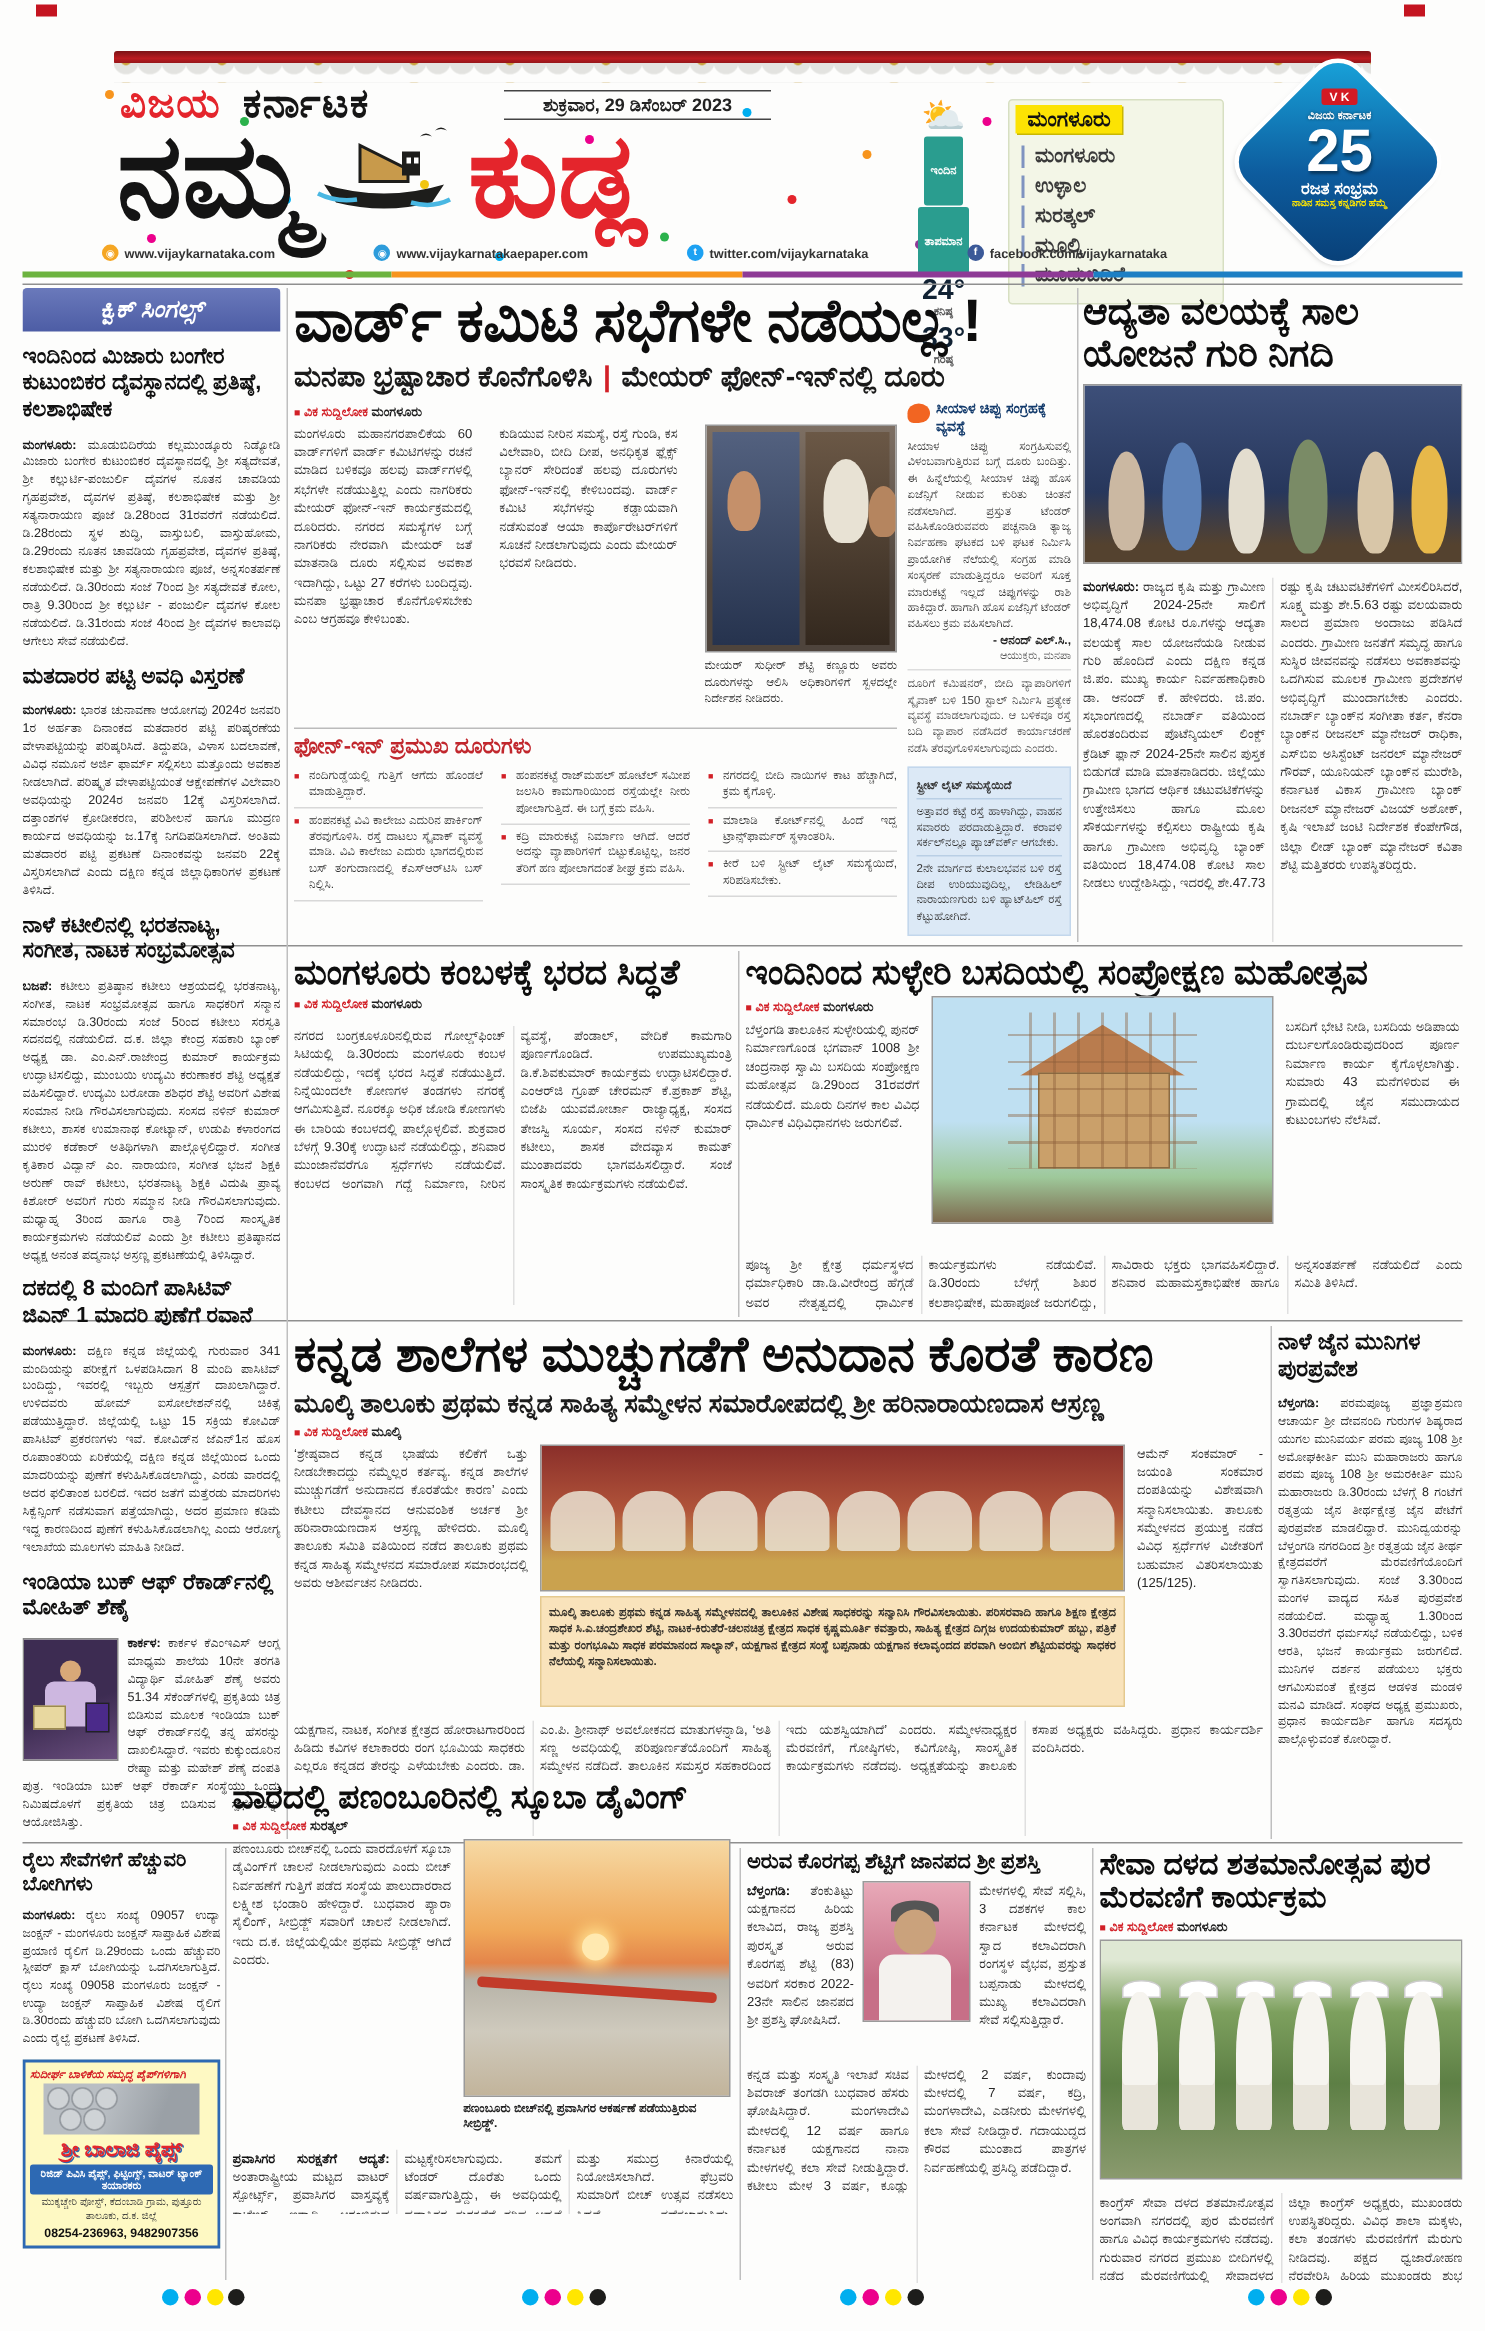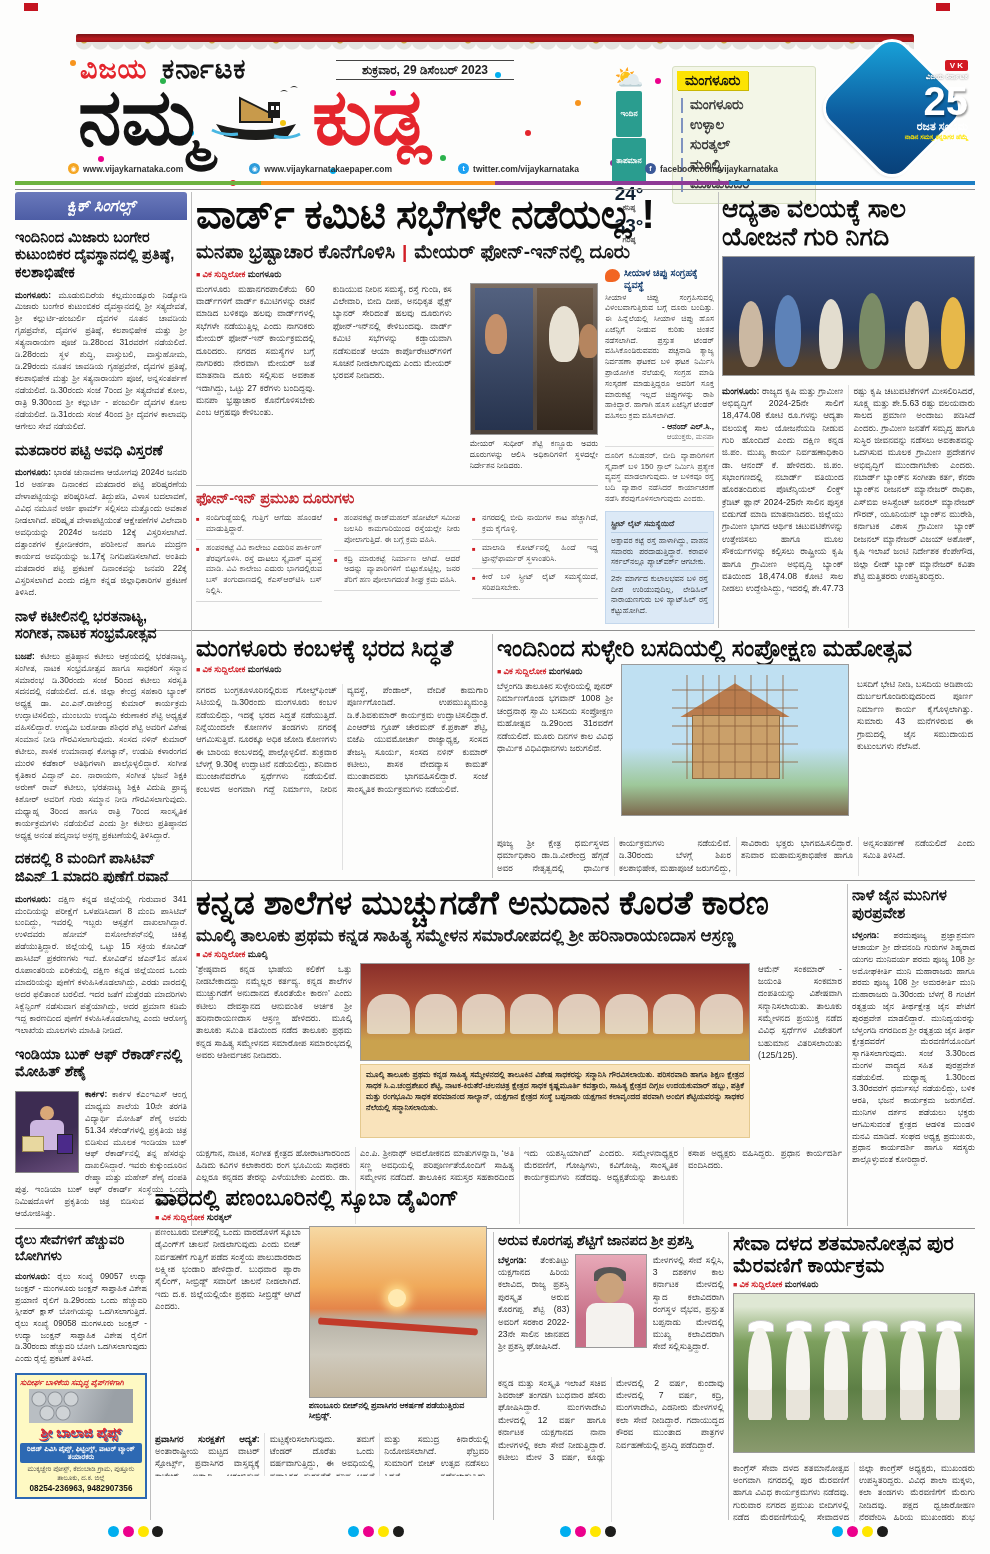--- a/index.html
+++ b/index.html
@@ -44,21 +44,21 @@
     border-radius:3px;padding:4px 8px 6px;}
   .cities .chead{display:inline-block;background:#fce303;color:#111;font-weight:800;font-size:14px;
     padding:1px 8px;margin:-10px 0 3px -4px;box-shadow:1px 1px 0 #c9b702;}
   .cities ul{list-style:none;margin:0;padding:0;}
   .cities li{font-size:13.5px;font-weight:700;color:#3a3a3a;border-left:2px solid #7f93c0;
     padding-left:7px;margin:5px 0;line-height:1.1;}
   .vk25{position:absolute;top:48px;left:818px;width:150px;height:132px;}
   .vk25 .dia{position:absolute;left:22px;top:8px;width:104px;height:104px;border-radius:18px;
     transform:rotate(45deg);background:linear-gradient(135deg,#19a7dd,#0d5c9e 55%,#083d74);
     box-shadow:0 0 0 3px #ffffff,0 2px 4px rgba(0,0,0,.35);}
-  .vk25 .inner{position:absolute;left:0;top:6px;width:150px;text-align:right;color:#fff;}
+  .vk25 .inner{position:absolute;left:0;top:6px;width:150px;text-align:center;color:#fff;}
   .vk25 .vkchip{display:inline-block;background:#d31a23;color:#fff;font-size:8px;font-weight:800;
     padding:1px 5px;border-radius:2px;}
   .vk25 .vkbrand{font-size:7.5px;font-weight:800;color:#fff;text-shadow:0 0 2px #0008;}
   .vk25 .num{font-size:40px;font-weight:800;line-height:.95;text-shadow:1px 2px 2px #0006;}
   .vk25 .l1{font-size:11px;font-weight:800;}
   .vk25 .l2{font-size:6.5px;color:#ffe600;font-weight:700;}
   .urlrow{position:absolute;top:163px;left:28px;width:700px;display:flex;gap:26px;align-items:center;}
   .urlrow .uitem{display:flex;gap:4px;align-items:center;font-size:8.5px;font-weight:700;color:#333;padding-left:40px;}
   .ico{display:inline-flex;width:11px;height:11px;border-radius:50%;color:#fff;font-size:7px;font-weight:800;
     align-items:center;justify-content:center;}
@@ -347,21 +347,21 @@
           <div class="tc btxt">ಮಂಗಳೂರು ಮಹಾನಗರಪಾಲಿಕೆಯ 60 ವಾರ್ಡ್‌ಗಳಿಗೆ ವಾರ್ಡ್ ಕಮಿಟಿಗಳನ್ನು ರಚನೆ ಮಾಡಿದ ಬಳಿಕವೂ ಹಲವು ವಾರ್ಡ್‌ಗಳಲ್ಲಿ ಸಭೆಗಳೇ ನಡೆಯುತ್ತಿಲ್ಲ ಎಂದು ನಾಗರಿಕರು ಮೇಯರ್ ಫೋನ್-ಇನ್ ಕಾರ್ಯಕ್ರಮದಲ್ಲಿ ದೂರಿದರು. ನಗರದ ಸಮಸ್ಯೆಗಳ ಬಗ್ಗೆ ನಾಗರಿಕರು ನೇರವಾಗಿ ಮೇಯರ್ ಜತೆ ಮಾತನಾಡಿ ದೂರು ಸಲ್ಲಿಸುವ ಅವಕಾಶ ಇದಾಗಿದ್ದು, ಒಟ್ಟು 27 ಕರೆಗಳು ಬಂದಿದ್ದವು. ಮನಪಾ ಭ್ರಷ್ಟಾಚಾರ ಕೊನೆಗೊಳಿಸಬೇಕು ಎಂಬ ಆಗ್ರಹವೂ ಕೇಳಿಬಂತು.</div>
           <div class="tc btxt">ಕುಡಿಯುವ ನೀರಿನ ಸಮಸ್ಯೆ, ರಸ್ತೆ ಗುಂಡಿ, ಕಸ ವಿಲೇವಾರಿ, ಬೀದಿ ದೀಪ, ಅನಧಿಕೃತ ಫ್ಲೆಕ್ಸ್ ಬ್ಯಾನರ್ ಸೇರಿದಂತೆ ಹಲವು ದೂರುಗಳು ಫೋನ್-ಇನ್‌ನಲ್ಲಿ ಕೇಳಿಬಂದವು. ವಾರ್ಡ್ ಕಮಿಟಿ ಸಭೆಗಳನ್ನು ಕಡ್ಡಾಯವಾಗಿ ನಡೆಸುವಂತೆ ಆಯಾ ಕಾರ್ಪೊರೇಟರ್‌ಗಳಿಗೆ ಸೂಚನೆ ನೀಡಲಾಗುವುದು ಎಂದು ಮೇಯರ್ ಭರವಸೆ ನೀಡಿದರು.</div>
           <div class="lead-ph">
             <div class="photo ph-meet">
               <span class="panel p1"></span>
                 <span class="panel p2"></span>
               <span class="fig" style="left:14px;top:30px;width:22px;height:40px;background:#c5906a"></span>
               <span class="fig" style="left:78px;top:22px;width:30px;height:56px;background:#e8e2d4"></span>
               <span class="fig" style="left:108px;top:40px;width:20px;height:34px;background:#b5855f"></span>
             </div>
-            <div class="btxt" style="font-size:7.9px;margin-top:3px">ಮೇಯರ್ ಸುಧೀರ್ ಶೆಟ್ಟಿ ಕಣ್ಣೂರು ಅವರು ದೂರುಗಳನ್ನು ಆಲಿಸಿ ಅಧಿಕಾರಿಗಳಿಗೆ ಸ್ಥಳದಲ್ಲೇ ನಿರ್ದೇಶನ ನೀಡಿದರು.</div>
+            <div class="btxt" style="font-size:7.9px;margin-top:3px">ಮೇಯರ್ ಸುಧೀರ್ ಶೆಟ್ಟಿ ಕಣ್ಣೂರು ಅವರು ದೂರುಗಳನ್ನು ಆಲಿಸಿ ಅಧಿಕಾರಿಗಳಿಗೆ ಸ್ಬಳದಲ್ಲೇ ನಿರ್ದೇಶನ ನೀಡಿದರು.</div>
           </div>
         </div>
         <div class="phonein">
           <div class="pt">ಫೋನ್-ಇನ್ ಪ್ರಮುಖ ದೂರುಗಳು</div>
           <ul>
             <li>ನಂದಿಗುಡ್ಡೆಯಲ್ಲಿ ಗುತ್ತಿಗೆ ಆಗೆದು ಹೊಂಡಲೆ ಮಾಡುತ್ತಿದ್ದಾರೆ.</li>
             <li>ಹಂಪನಕಟ್ಟೆ ವಿವಿ ಕಾಲೇಜು ಎದುರಿನ ಪಾರ್ಕಿಂಗ್ ತೆರವುಗೊಳಿಸಿ. ರಸ್ತೆ ದಾಟಲು ಸ್ಕೈವಾಕ್ ವ್ಯವಸ್ಥೆ ಮಾಡಿ. ವಿವಿ ಕಾಲೇಜು ಎದುರು ಭಾಗದಲ್ಲಿರುವ ಬಸ್ ತಂಗುದಾಣದಲ್ಲಿ ಕೆಎಸ್‌ಆರ್‌ಟಿಸಿ ಬಸ್ ನಿಲ್ಲಿಸಿ.</li>
             <li>ಹಂಪನಕಟ್ಟೆ ರಾಜ್‌ಮಹಲ್ ಹೋಟೆಲ್ ಸಮೀಪ ಜಲಸಿರಿ ಕಾಮಗಾರಿಯಿಂದ ರಸ್ತೆಯಲ್ಲೇ ನೀರು ಪೋಲಾಗುತ್ತಿದೆ. ಈ ಬಗ್ಗೆ ಕ್ರಮ ವಹಿಸಿ.</li>
             <li>ಕದ್ರಿ ಮಾರುಕಟ್ಟೆ ನಿರ್ಮಾಣ ಆಗಿದೆ. ಆದರೆ ಅದನ್ನು ವ್ಯಾಪಾರಿಗಳಿಗೆ ಬಿಟ್ಟುಕೊಟ್ಟಿಲ್ಲ, ಜನರ ತೆರಿಗೆ ಹಣ ಪೋಲಾಗದಂತೆ ಶೀಘ್ರ ಕ್ರಮ ವಹಿಸಿ.</li>
             <li>ನಗರದಲ್ಲಿ ಬೀದಿ ನಾಯಿಗಳ ಕಾಟ ಹೆಚ್ಚಾಗಿದೆ, ಕ್ರಮ ಕೈಗೊಳ್ಳಿ.</li>

